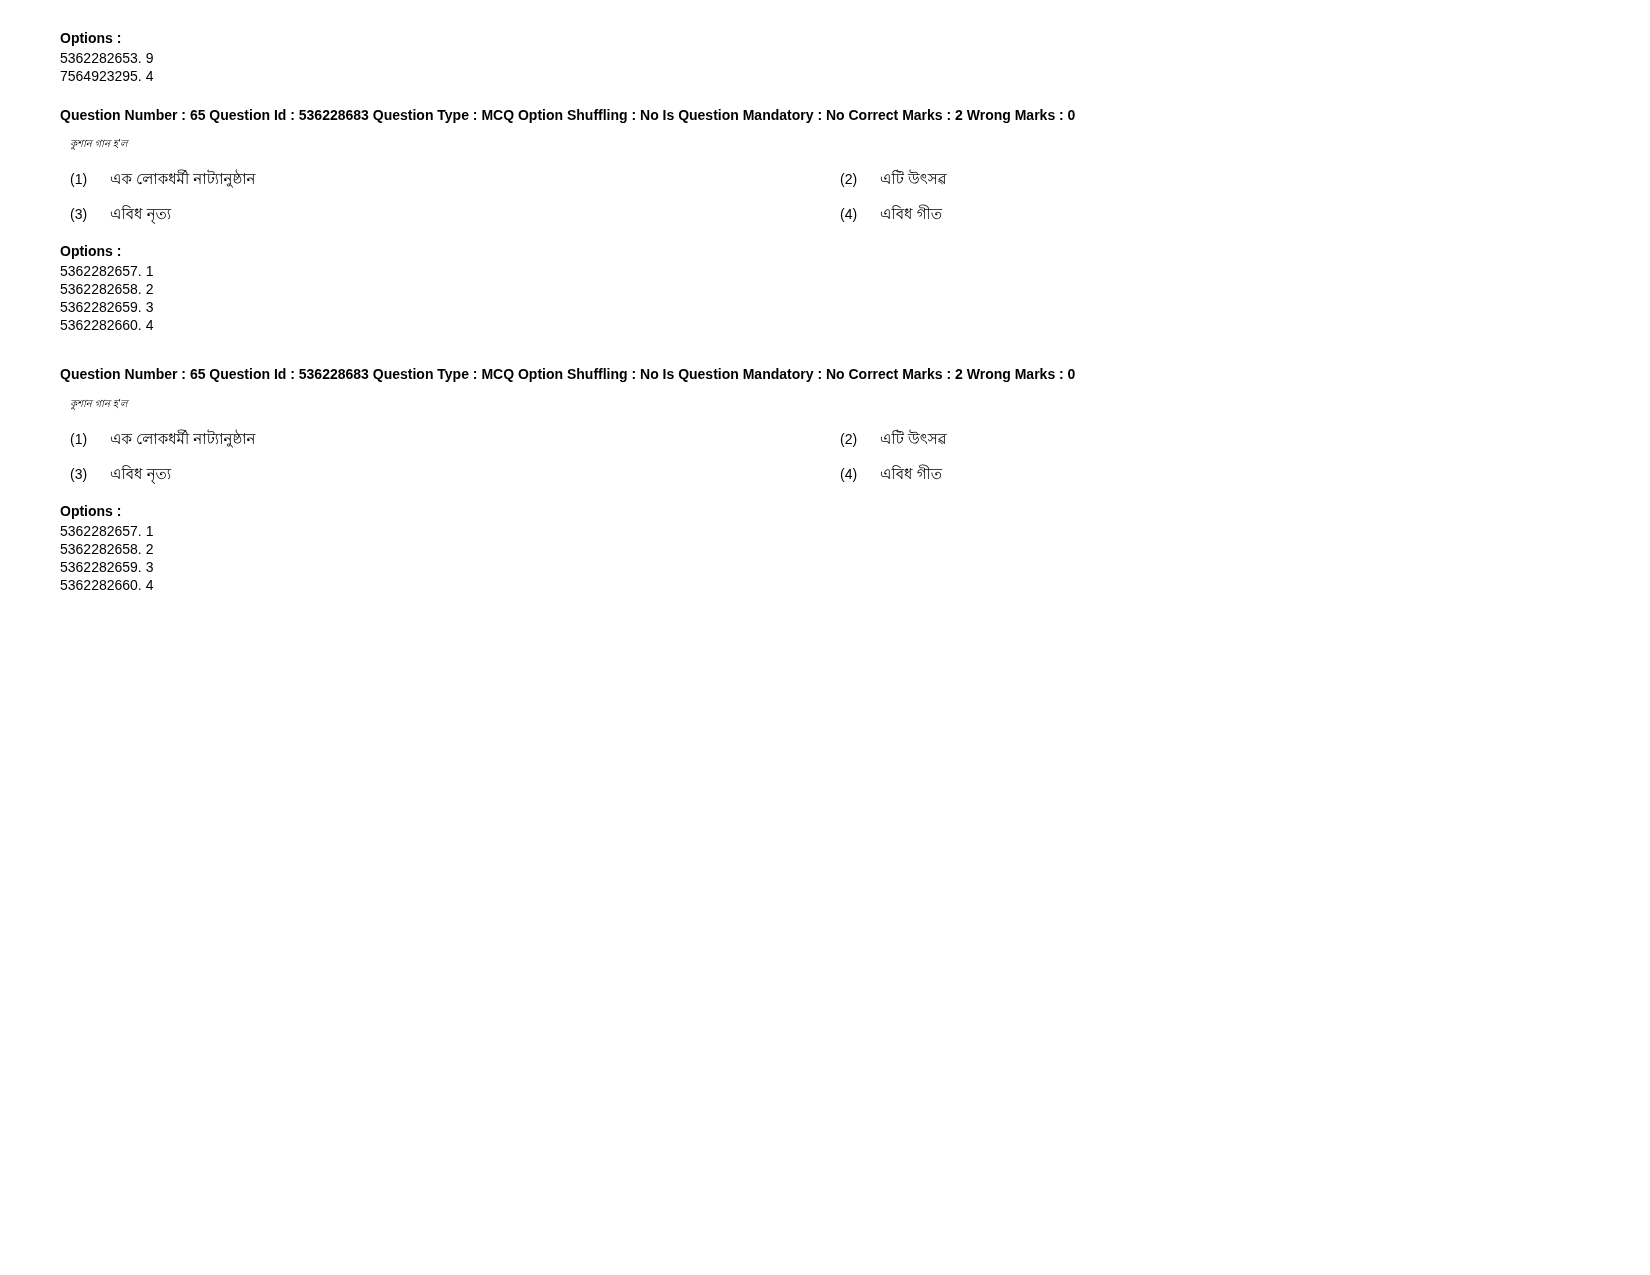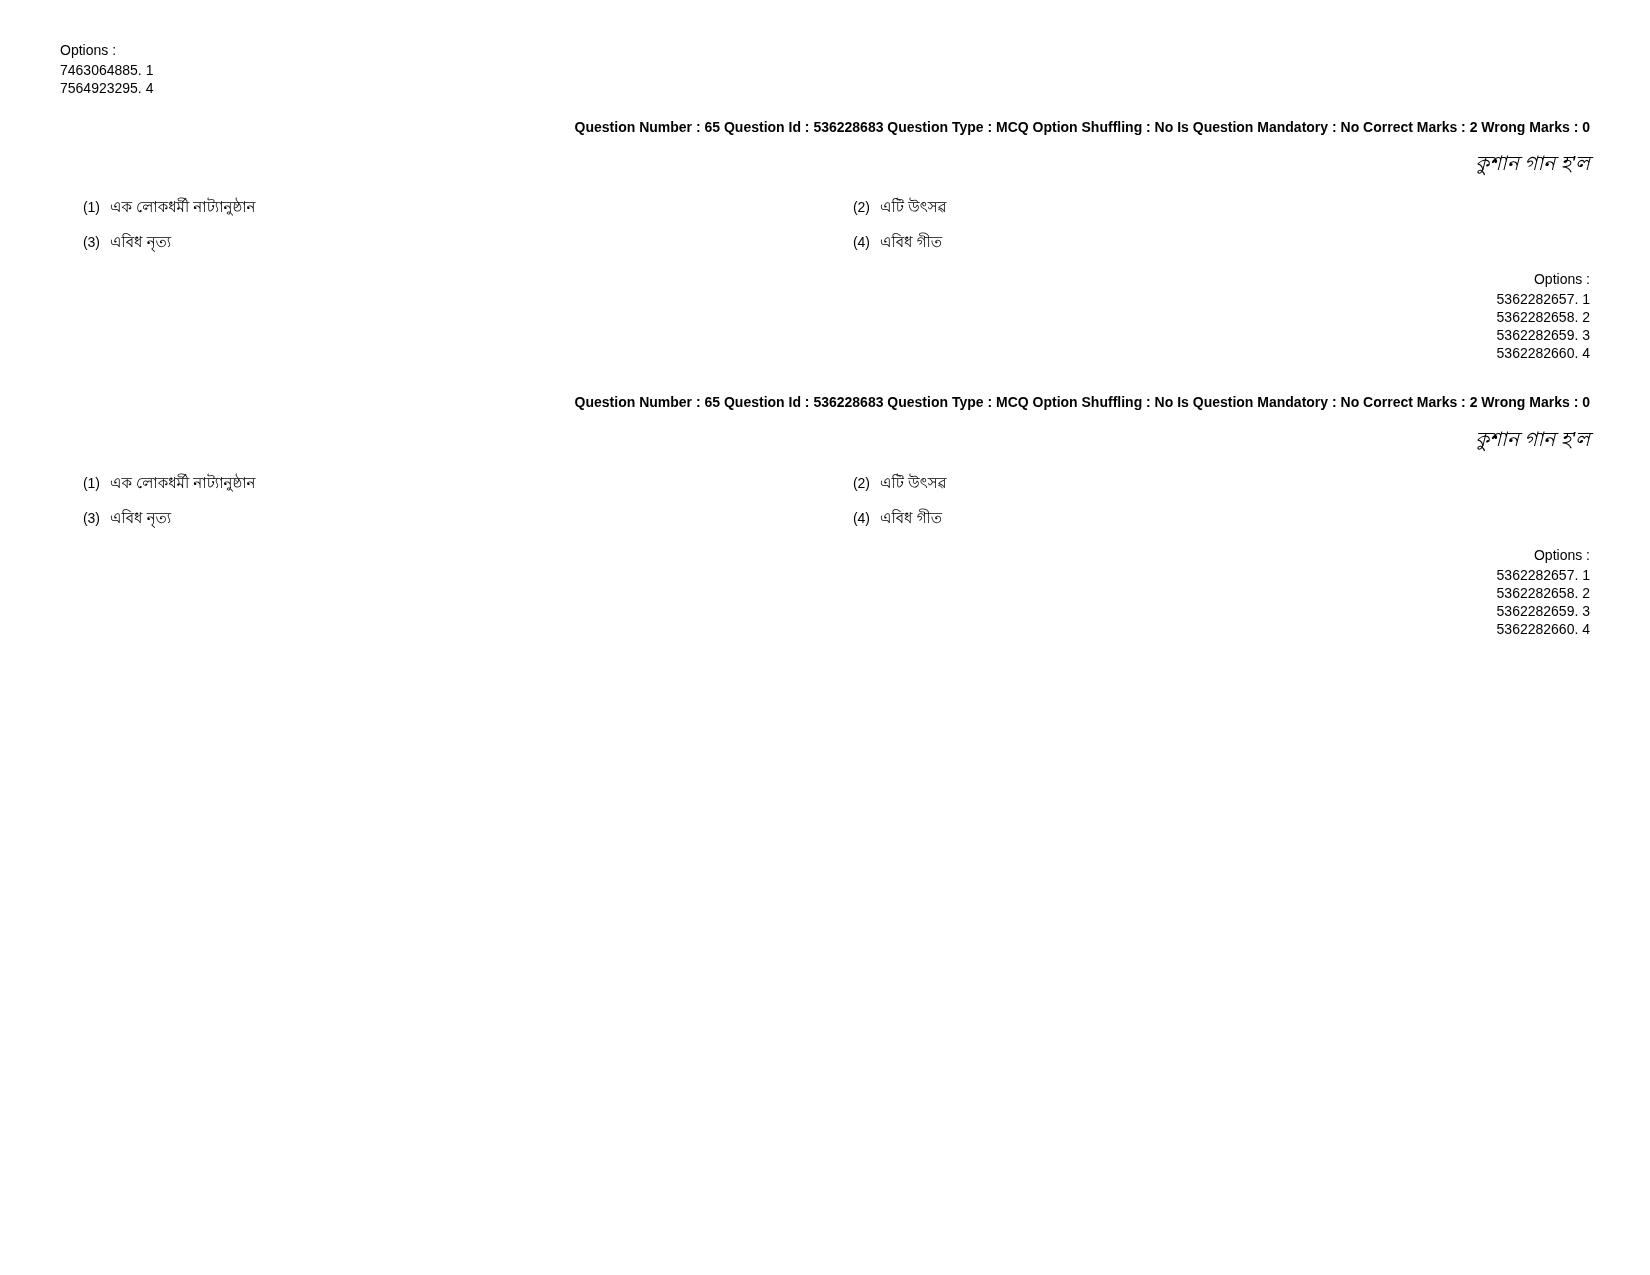--- a/index.html
+++ b/index.html
@@ -13,66 +13,64 @@
       font-size: 14px;
       color: #000000;
       padding: 30px 60px;
       width: 1650px;
       min-height: 1275px;
     }
     .options-section {
       margin-bottom: 20px;
     }
     .options-label {
-      font-weight: normal;
+      font-weight: bold;
       margin-bottom: 4px;
-      margin-top: 12px;
     }
     .option-item {
       margin-bottom: 2px;
     }
     .question-header {
       font-weight: bold;
       margin-bottom: 10px;
       line-height: 1.6;
     }
     .question-text {
       font-style: italic;
       margin-bottom: 14px;
       margin-left: 10px;
-      font-size: 20px;
+      font-size: 10px;
     }
     .choices-grid {
       display: grid;
       grid-template-columns: 1fr 1fr;
       gap: 10px 20px;
       margin-bottom: 16px;
       margin-left: 10px;
     }
     .choice-item {
       display: flex;
       align-items: baseline;
       gap: 10px;
       font-size: 15px;
     }
     .choice-num {
       min-width: 30px;
       font-size: 14px;
     }
     .question-block {
       margin-bottom: 30px;
-      text-align: right;
     }
   </style>
 </head>
 <body>
 
 <div class="options-section">
   <div class="options-label">Options :</div>
-  <div class="option-item">7463064885. 1</div>
+  <div class="option-item">5362282653. 9</div>
   <div class="option-item">7564923295. 4</div>
 </div>
 
 <div class="question-block">
   <div class="question-header">Question Number : 65 Question Id : 536228683 Question Type : MCQ Option Shuffling : No Is Question Mandatory : No Correct Marks : 2 Wrong Marks : 0</div>
   <div class="question-text">কুশান গান হ'ল</div>
   <div class="choices-grid">
     <div class="choice-item">
       <span class="choice-num">(1)</span>
       <span>এক লোকধর্মী নাট্যানুষ্ঠান</span>

